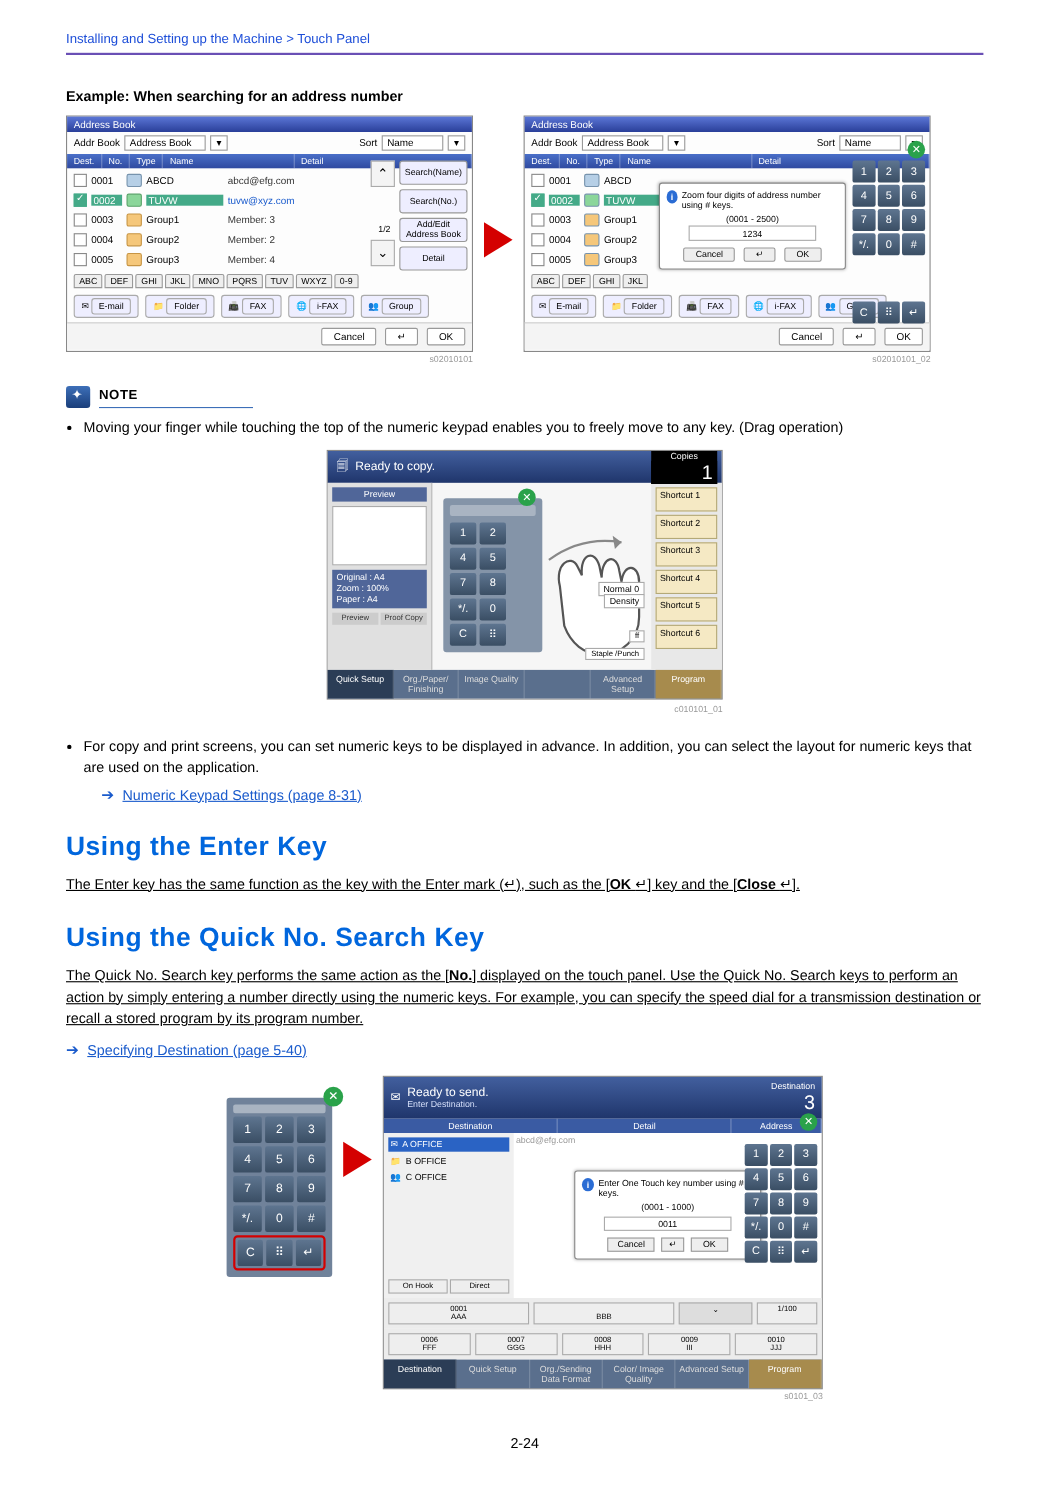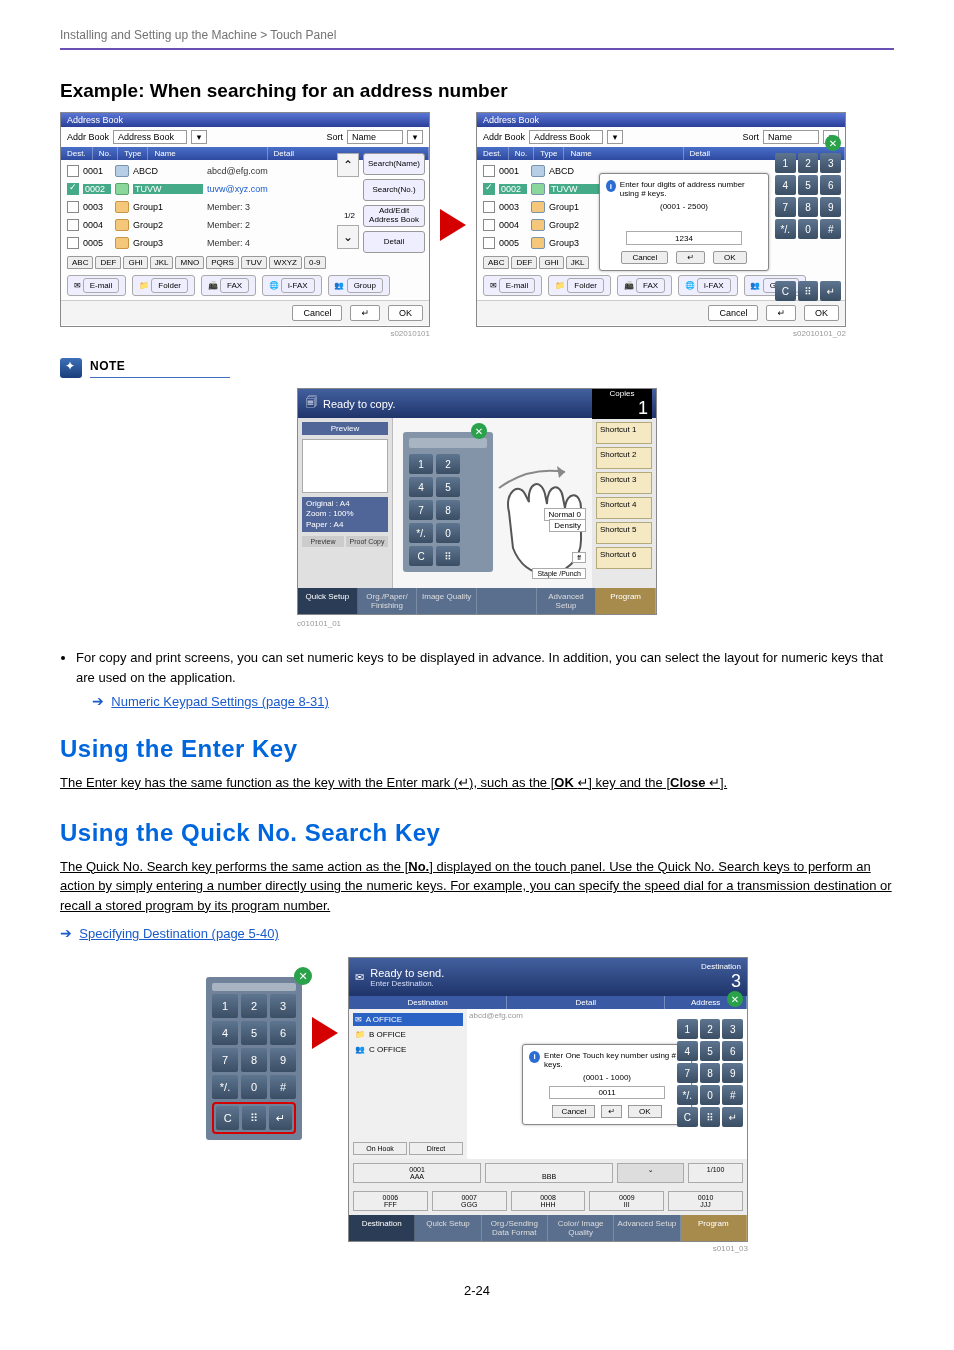--- a/index.html
+++ b/index.html
@@ -5,23 +5,23 @@
   * { box-sizing: border-box; margin: 0; padding: 0; }
   body {
     font-family: Arial, Helvetica, sans-serif;
     background: #fff;
     width: 954px;
     margin: 0 auto;
     color: #000;
     font-size: 13px;
   }
   .page { padding: 28px 60px 40px 60px; }
-  .breadcrumb { font-size: 12px; color: #737373; margin-bottom: 6px; }
+  .breadcrumb { font-size: 12px; color: #1d4ed8; margin-bottom: 6px; }
   .hr-purple { border: none; border-top: 2px solid #6a4fb5; margin-bottom: 30px; }
-  .subhead { font-weight: bold; font-size: 19px; margin-bottom: 10px; }
+  .subhead { font-weight: bold; font-size: 13px; margin-bottom: 10px; }
   .figrow { display: flex; align-items: center; gap: 10px; margin-bottom: 20px; }
   .panel {
     border: 1px solid #888; background:#fdfdfd; position: relative;
   }
   .panel.left { width: 370px; height: 215px; }
   .panel.right { width: 370px; height: 215px; }
   .titlebar {
     background: linear-gradient(#5b76d6, #2a3f99);
     color: #fff; font-size: 9px; padding: 2px 6px;
   }
@@ -55,21 +55,21 @@
   .sidebtns div { width:62px; height:22px; border:1px solid #999; background:#eef; font-size:8px; display:flex; align-items:center; justify-content:center; border-radius:3px; text-align:center; line-height:1.1; }
   .updn { position:absolute; right:70px; top:40px; display:flex; flex-direction:column; gap:48px; }
   .updn div { width:22px; height:24px; border:1px solid #aaa; background:#f4f4f4; display:flex; align-items:center; justify-content:center; font-size:12px; }
   .pg { position:absolute; right:74px; top:98px; font-size:8px; }
   .popup {
     position:absolute; left:122px; top:60px; width:170px; border:1px solid #888; background:#fff;
     box-shadow:0 0 3px rgba(0,0,0,.3); border-radius:3px; font-size:8px; padding:6px;
   }
   .popup .hint { display:flex; gap:4px; margin-bottom:4px; }
   .popup .hint .i { width:12px; height:12px; border-radius:50%; background:#2a6cd4; color:#fff; font-size:8px; display:flex; align-items:center; justify-content:center; font-weight:bold; }
-  .popup .range { text-align:center; margin-bottom:20px; }
+  .popup .range { text-align:center; margin-bottom:1px; }
   .popup .val { border:1px solid #aaa; height:14px; display:flex; align-items:center; justify-content:center; margin:0 20px 6px 20px; }
   .popup .pb { display:flex; gap:8px; justify-content:center; }
   .popup .pb div { border:1px solid #999; background:#eee; padding:1px 10px; border-radius:2px; }
   .numpad {
     position:absolute; right:4px; top:40px; width:66px;
     display:grid; grid-template-columns:repeat(3,1fr); gap:2px;
   }
   .numpad div {
     background:linear-gradient(#5e7590,#3a4e64); color:#fff; height:20px; display:flex; align-items:center; justify-content:center; font-size:10px; border-radius:2px;
   }
@@ -345,21 +345,21 @@
       <div class="numpad2row">
         <div>C</div>
         <div>⠿</div>
         <div>↵</div>
       </div>
       <div style="position:absolute;left:278px;top:98px;font-size:8px;">1/2</div>
 
       <div class="popup">
         <div class="hint">
               <span class="i">i</span>
-              <span>Enter four digits of address number using # keys.</span>
+              <span>Zoom four digits of address number using # keys.</span>
             </div>
         <div class="range">(0001 - 2500)</div>
         <div class="val">1234</div>
         <div class="pb">
           <div>Cancel</div>
           <div>↵</div>
           <div>OK</div>
         </div>
       </div>
       <div class="alphatabs" style="position:relative;">
@@ -385,20 +385,23 @@
     </div>
   </div>
 
   <div class="note">
     <div class="note-icon"></div>
     <div>
       <div class="note-label">NOTE</div>
       <div class="note-line"></div>
     </div>
   </div>
+  <ul class="body">
+    <li>Moving your finger while touching the top of the numeric keypad enables you to freely move to any key. (Drag operation)</li>
+  </ul>
 
   <div>
   <div class="copy-panel">
     <div class="copies">
       <div>Copies</div>
       <div class="n">1</div>
     </div>
     <div class="tb">
       <span>🗐</span>
       <span>Ready to copy.</span>
@@ -458,21 +461,21 @@
     </div>
     <div class="bot-tabs">
       <div class="sel">Quick Setup</div>
       <div>Org./Paper/ Finishing</div>
       <div>Image Quality</div>
       <div></div>
       <div>Advanced Setup</div>
       <div style="background:#a78b4d;color:#fff;">Program</div>
     </div>
   </div>
-  <div class="figid" style="text-align:left;width:360px;margin:-16px auto 20px auto;">c010101_01</div>
+  <div class="figid" style="text-align:right;width:360px;margin:-16px auto 20px auto;">c010101_01</div>
   </div>
 
   <ul class="body">
     <li>For copy and print screens, you can set numeric keys to be displayed in advance. In addition, you can select the layout for numeric keys that are used on the application.</li>
   </ul>
   <div style="margin:4px 0 0 32px;">
     <span class="ptr-arrow">➔</span>
     <a href="#" class="link">Numeric Keypad Settings (page 8-31)</a>
   </div>
 

